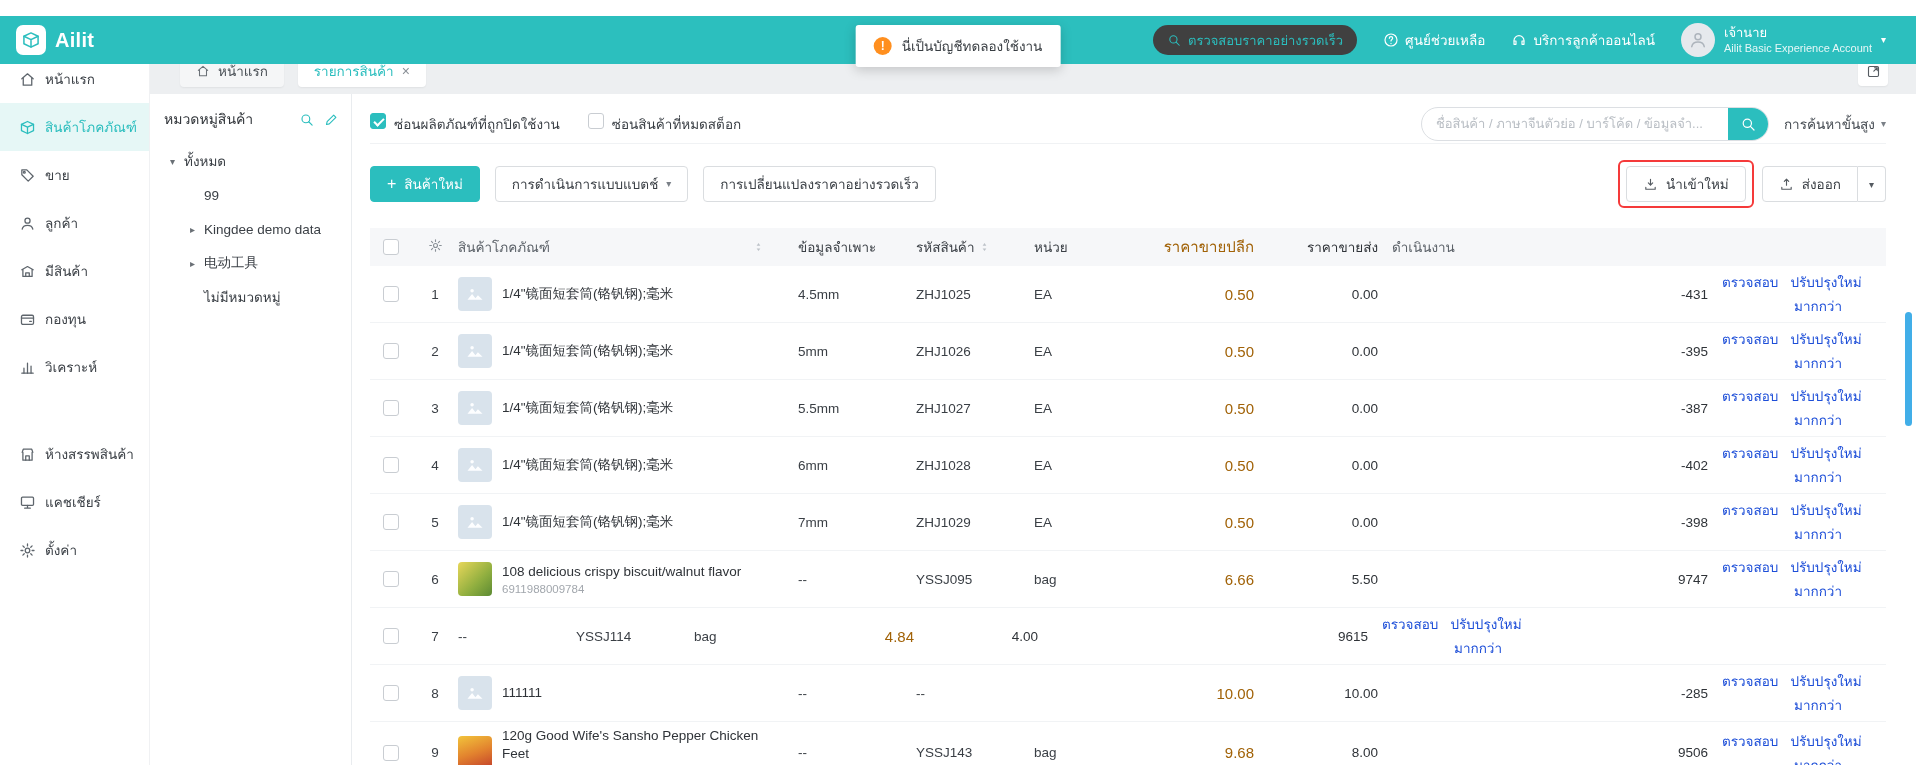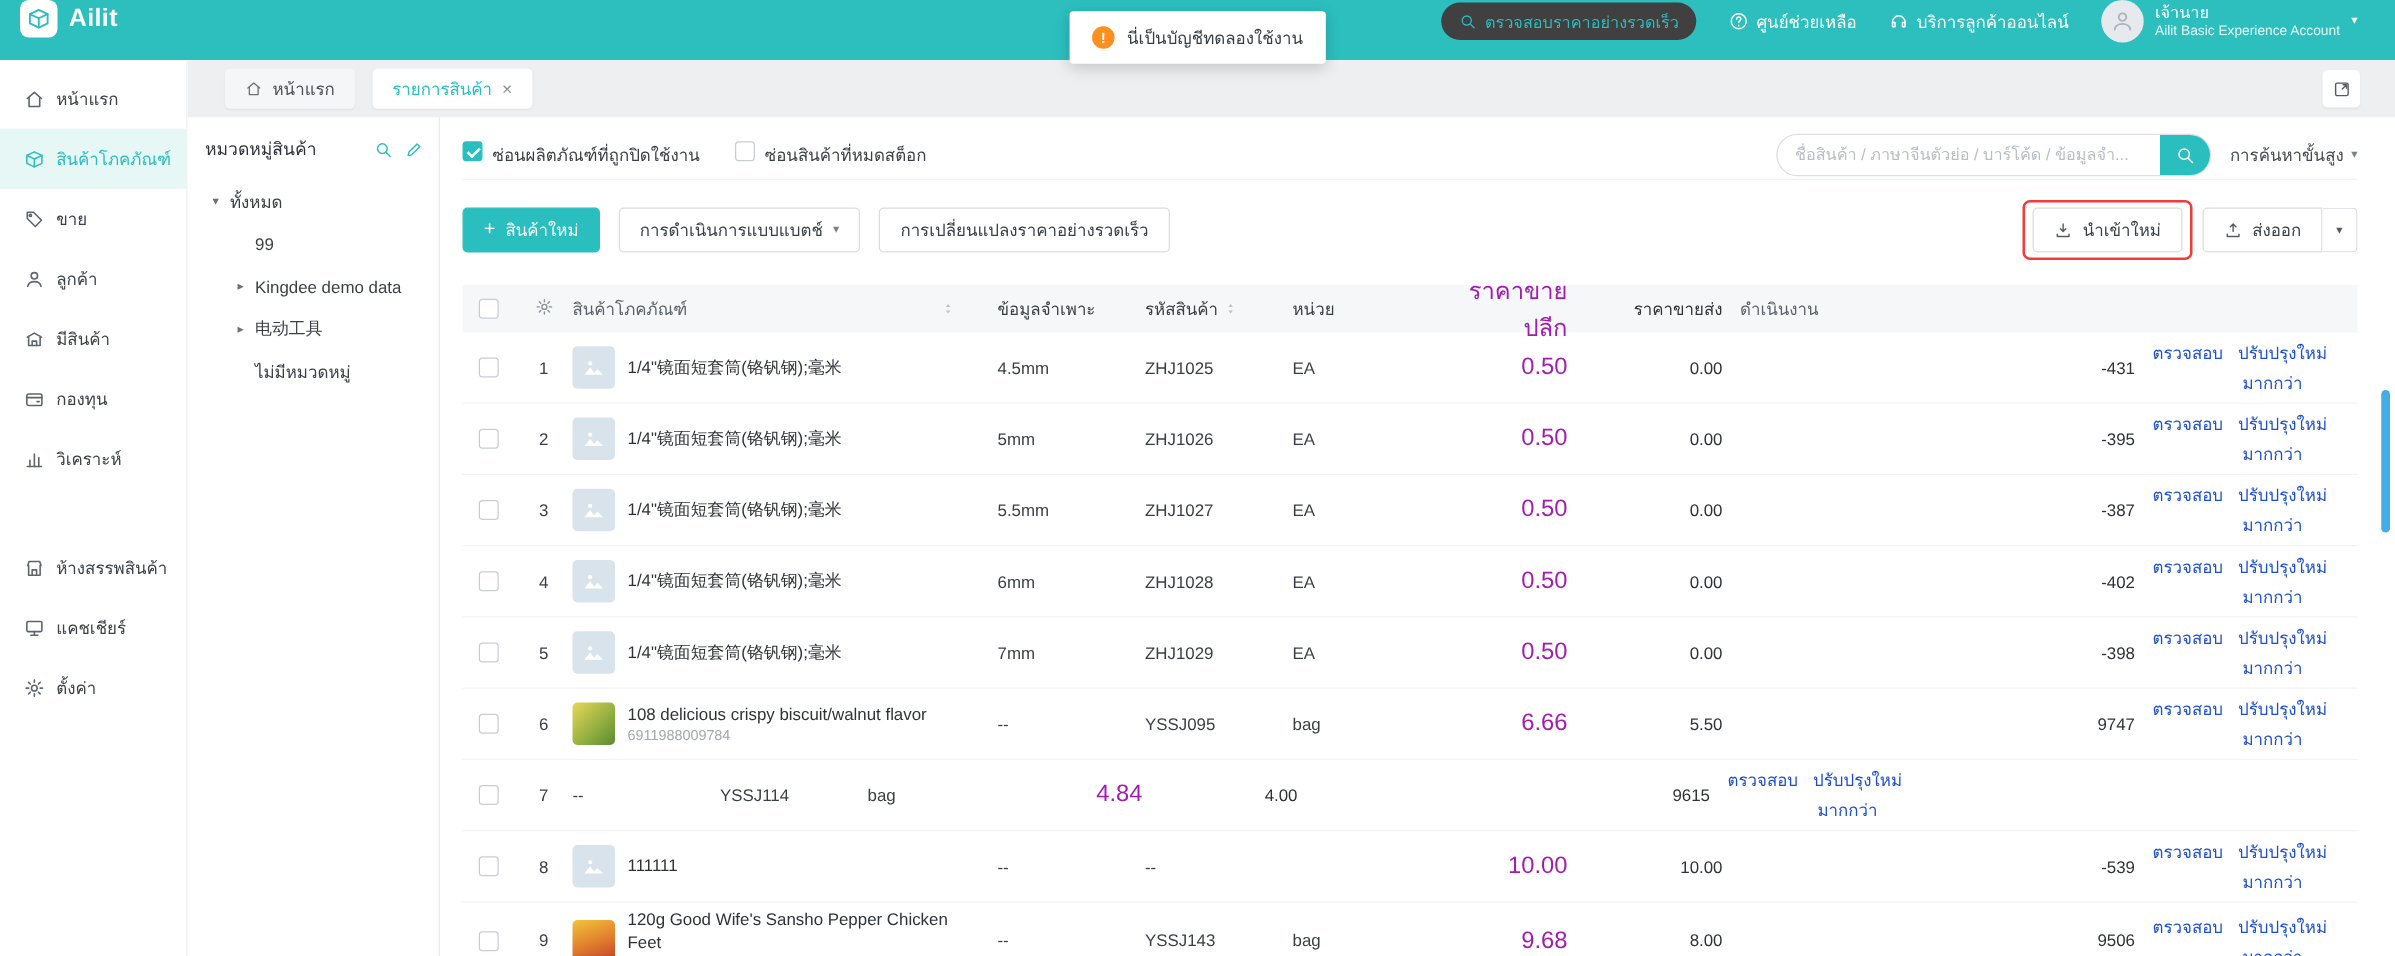--- a/index.html
+++ b/index.html
@@ -1,21 +1,21 @@
 <!DOCTYPE html>
 <html><head>
 <meta charset="utf-8">
 <style>
   *{margin:0;padding:0;box-sizing:border-box}
   html,body{width:1916px;height:765px;overflow:hidden}
   body{font-family:"Liberation Sans","DejaVu Sans",sans-serif;background:#fff;position:relative;color:#333}
   [data-icon] svg{width:100%;height:100%;display:block}
 
   
-  .header{position:absolute;top:0;left:0;width:1916px;height:48px;background:#2CBFBE;display:flex;align-items:flex-start;color:#fff;z-index:40;padding-left:16px}
+  .header{position:absolute;top:16px;left:0;width:1916px;height:48px;background:#2CBFBE;display:flex;align-items:center;color:#fff;z-index:40;padding-left:16px}
   .logo{display:flex;align-items:center;gap:9px;cursor:pointer}
   .logo-mark{width:30px;height:30px;border-radius:7px;background:#fff;color:#2BBEBE;padding:5px;display:block}
   .logo-text{font-size:20px;font-weight:bold;letter-spacing:.3px}
   .toast{position:absolute;left:50%;top:9px;transform:translateX(-50%);height:42px;background:#fff;border-radius:3px;box-shadow:0 3px 12px rgba(0,0,0,.18);display:flex;align-items:center;gap:10px;padding:0 18px;color:#383d42;font-size:13.5px;z-index:60;white-space:nowrap}
   .toast-icon{width:18px;height:18px;border-radius:50%;background:#FF8F1F;color:#fff;font-weight:bold;font-size:12px;display:flex;align-items:center;justify-content:center;flex:0 0 18px}
   .header-right{margin-left:auto;display:flex;align-items:center;gap:26px;padding-right:30px}
   .hdr-pill{height:30px;background:#404040;color:#2BBEBE;border-radius:16px;display:flex;align-items:center;gap:7px;padding:0 14px;font-size:13px;cursor:pointer;white-space:nowrap}
   .pill-icon{width:14px;height:14px}
   .hdr-item{display:flex;align-items:center;gap:6px;font-size:13.5px;cursor:pointer;white-space:nowrap}
   .hdr-ic{width:16px;height:16px}
@@ -86,21 +86,21 @@
   
   .table{margin-top:26px}
   .thead{display:flex;align-items:center;height:38px;background:#F6F7F9;color:#5C6269;font-size:13.5px}
   .trow{display:flex;align-items:center;min-height:44px;border-bottom:1px solid #F1F3F5;padding:5px 0}
   .c-check{width:42px;display:flex;justify-content:center;flex:0 0 42px}
   .c-num{width:46px;text-align:center;font-size:13.5px;color:#3A3F45;flex:0 0 46px}
   .c-prod{width:340px;flex:0 0 340px;display:flex;align-items:center;gap:10px;padding-right:10px}
   .c-spec{width:118px;flex:0 0 118px;font-size:13.5px;color:#3A3F45}
   .c-code{width:118px;flex:0 0 118px;font-size:13.5px;color:#3A3F45}
   .c-unit{width:128px;flex:0 0 128px;font-size:13.5px;color:#3A3F45}
-  .c-retail{width:92px;flex:0 0 92px;text-align:right;font-size:19px;color:#a21caf}
+  .c-retail{width:92px;flex:0 0 92px;text-align:right;font-size:15px;color:#a16207}
   .c-whole{width:124px;flex:0 0 124px;text-align:right;font-size:13.5px;color:#2F3338}
   .c-stock{width:330px;flex:0 0 330px;text-align:right;font-size:13.5px;color:#2F3338}
   .c-act{width:178px;flex:0 0 178px;padding-left:14px}
   .th-gear{width:15px;height:15px;color:#8A9198;display:inline-block;cursor:pointer}
   .sort{width:11px;height:14px;color:#BCC2C8;margin-left:5px;display:inline-block;flex:0 0 11px}
   .th-prod{display:flex;align-items:center}
   .th-prod .sort{margin-left:auto;margin-right:24px}
   .th-inline{display:flex;align-items:center}
   .th-end{display:flex;align-items:center;justify-content:flex-end}
   .img-box{width:34px;height:34px;border-radius:4px;flex:0 0 34px;overflow:hidden;display:flex;align-items:center;justify-content:center}
@@ -694,21 +694,21 @@
       <span class="prod-meta">
         <span class="prod-name">111111</span>
 
       </span>
     </div>
     <div class="c-spec">--</div>
     <div class="c-code">--</div>
     <div class="c-unit"></div>
     <div class="c-retail">10.00</div>
     <div class="c-whole">10.00</div>
-    <div class="c-stock">-539</div>
+    <div class="c-stock">-285</div>
     <div class="c-act">
       <span class="act-line">
         <a class="link">ตรวจสอบ</a>
         <a class="link">ปรับปรุงใหม่</a>
       </span>
       <span class="act-line2">
         <a class="link">มากกว่า</a>
       </span>
     </div>
   </div>

